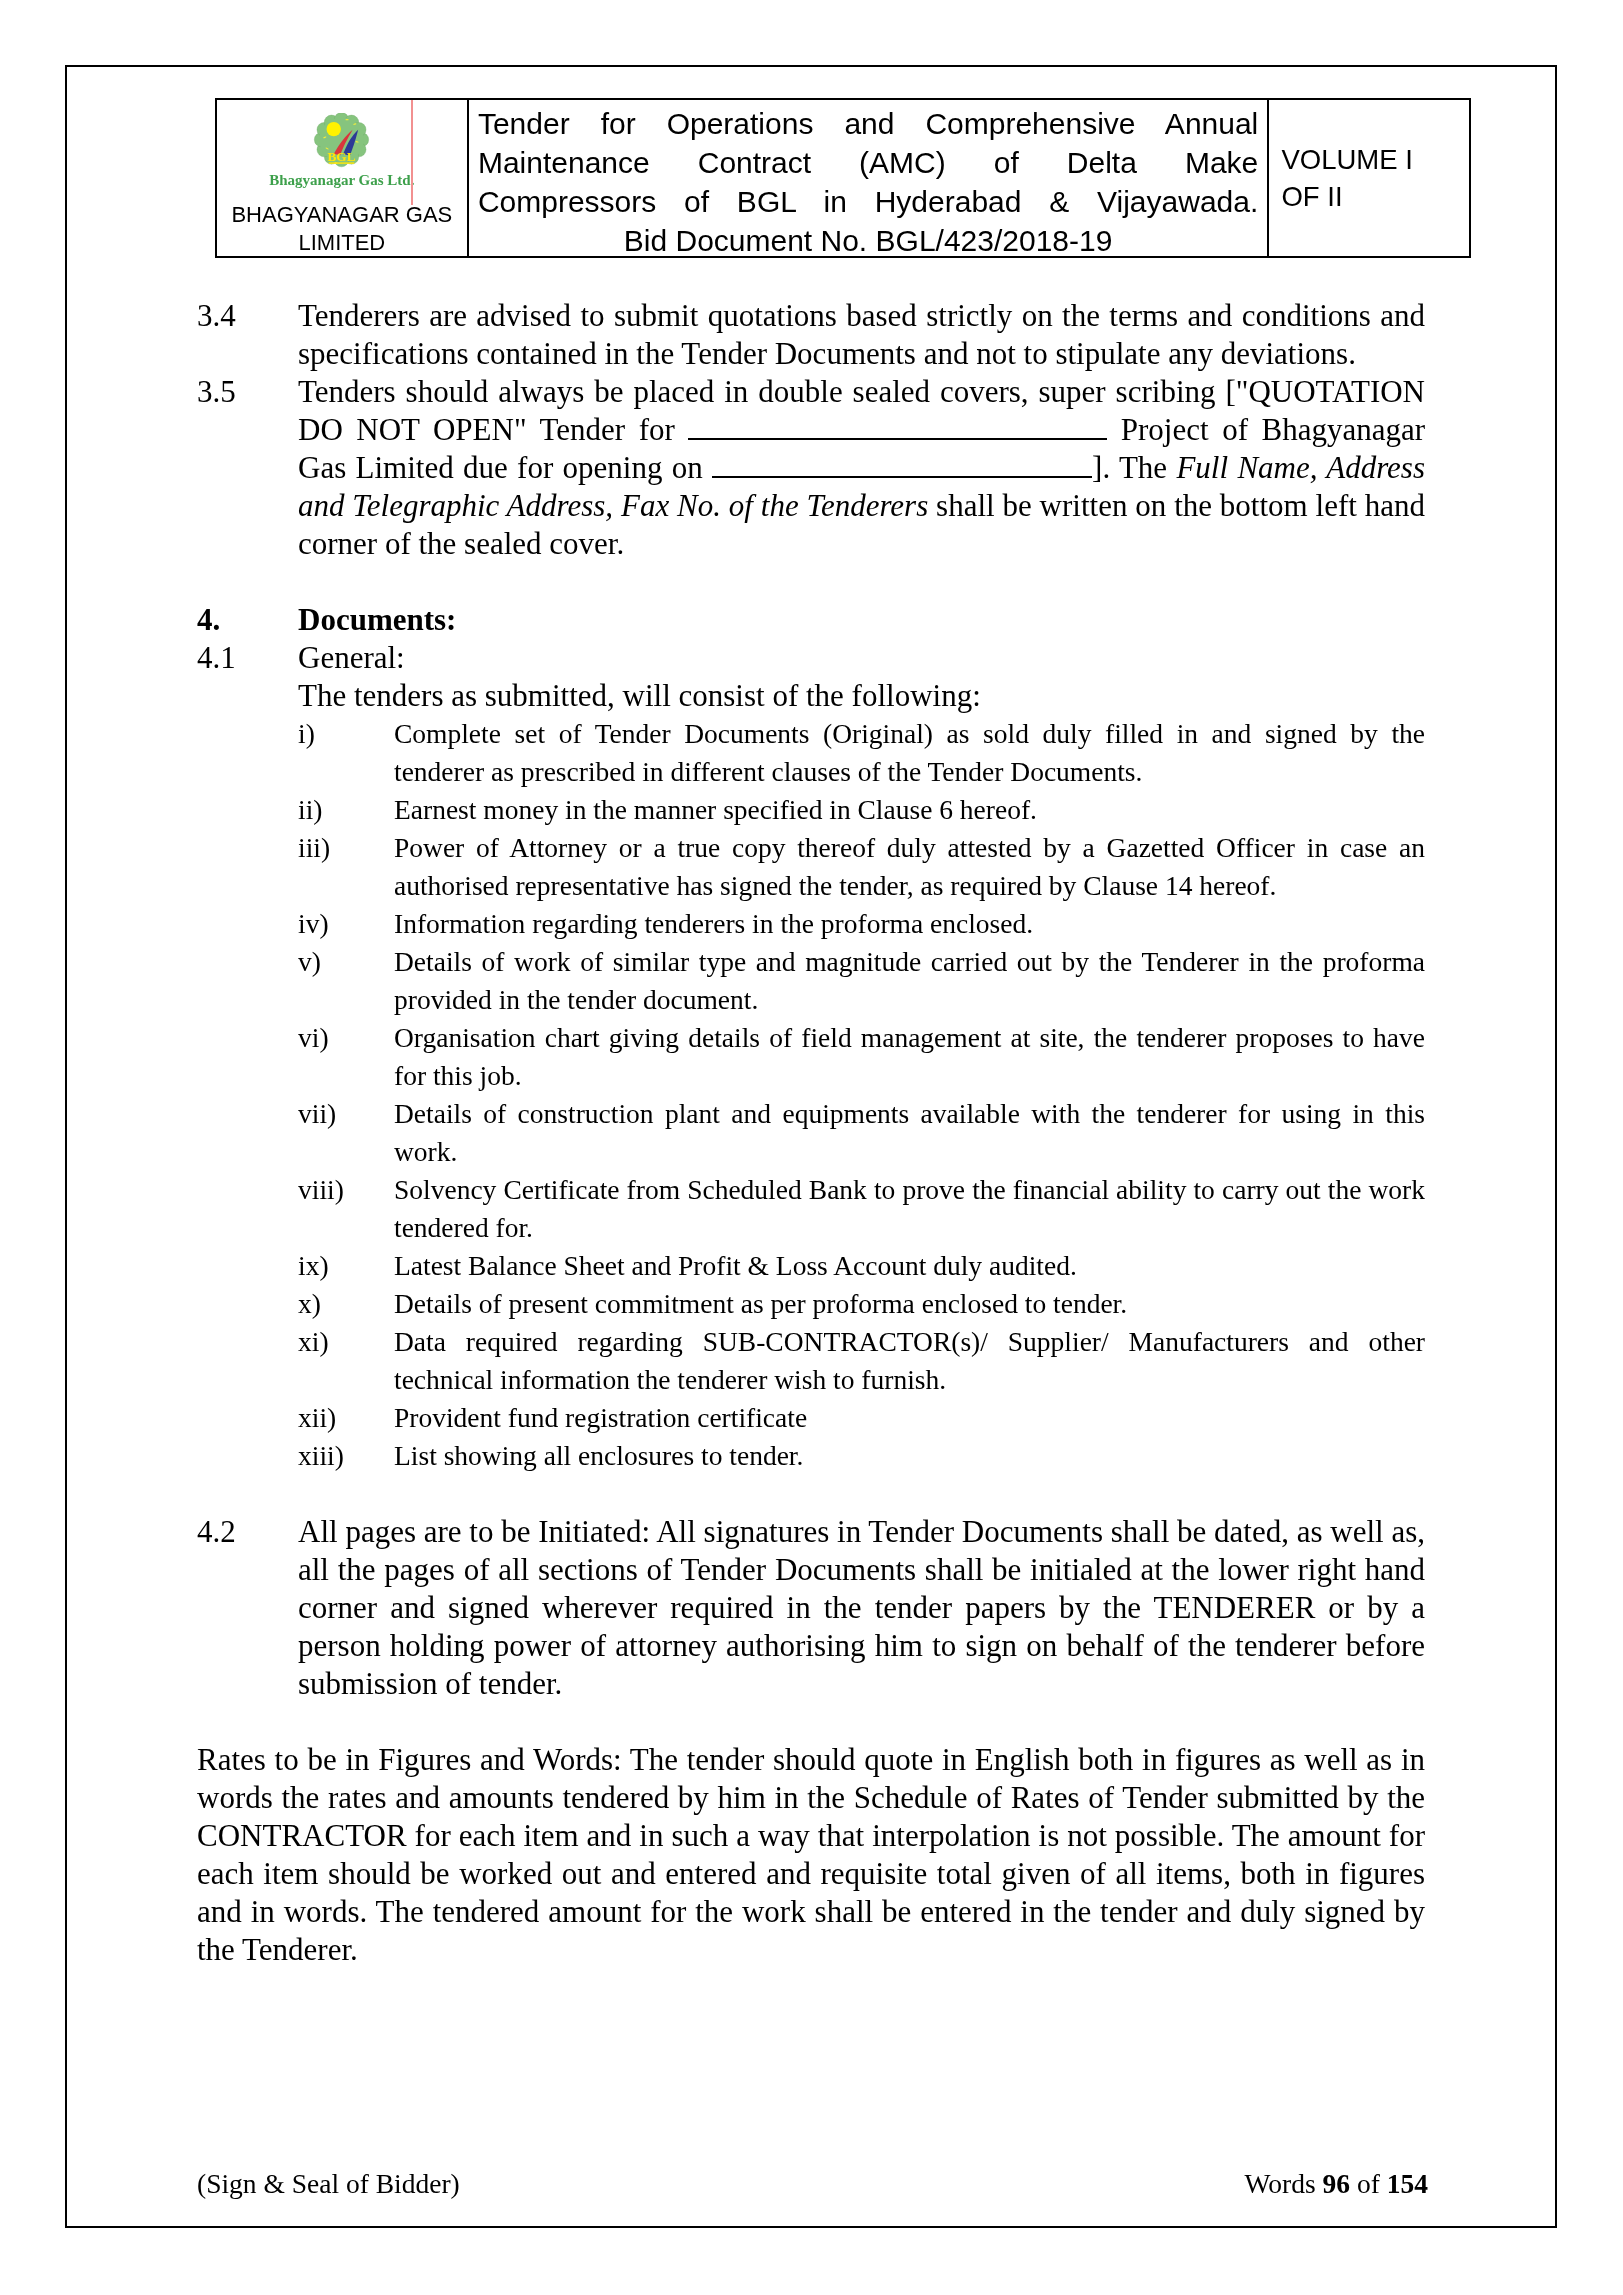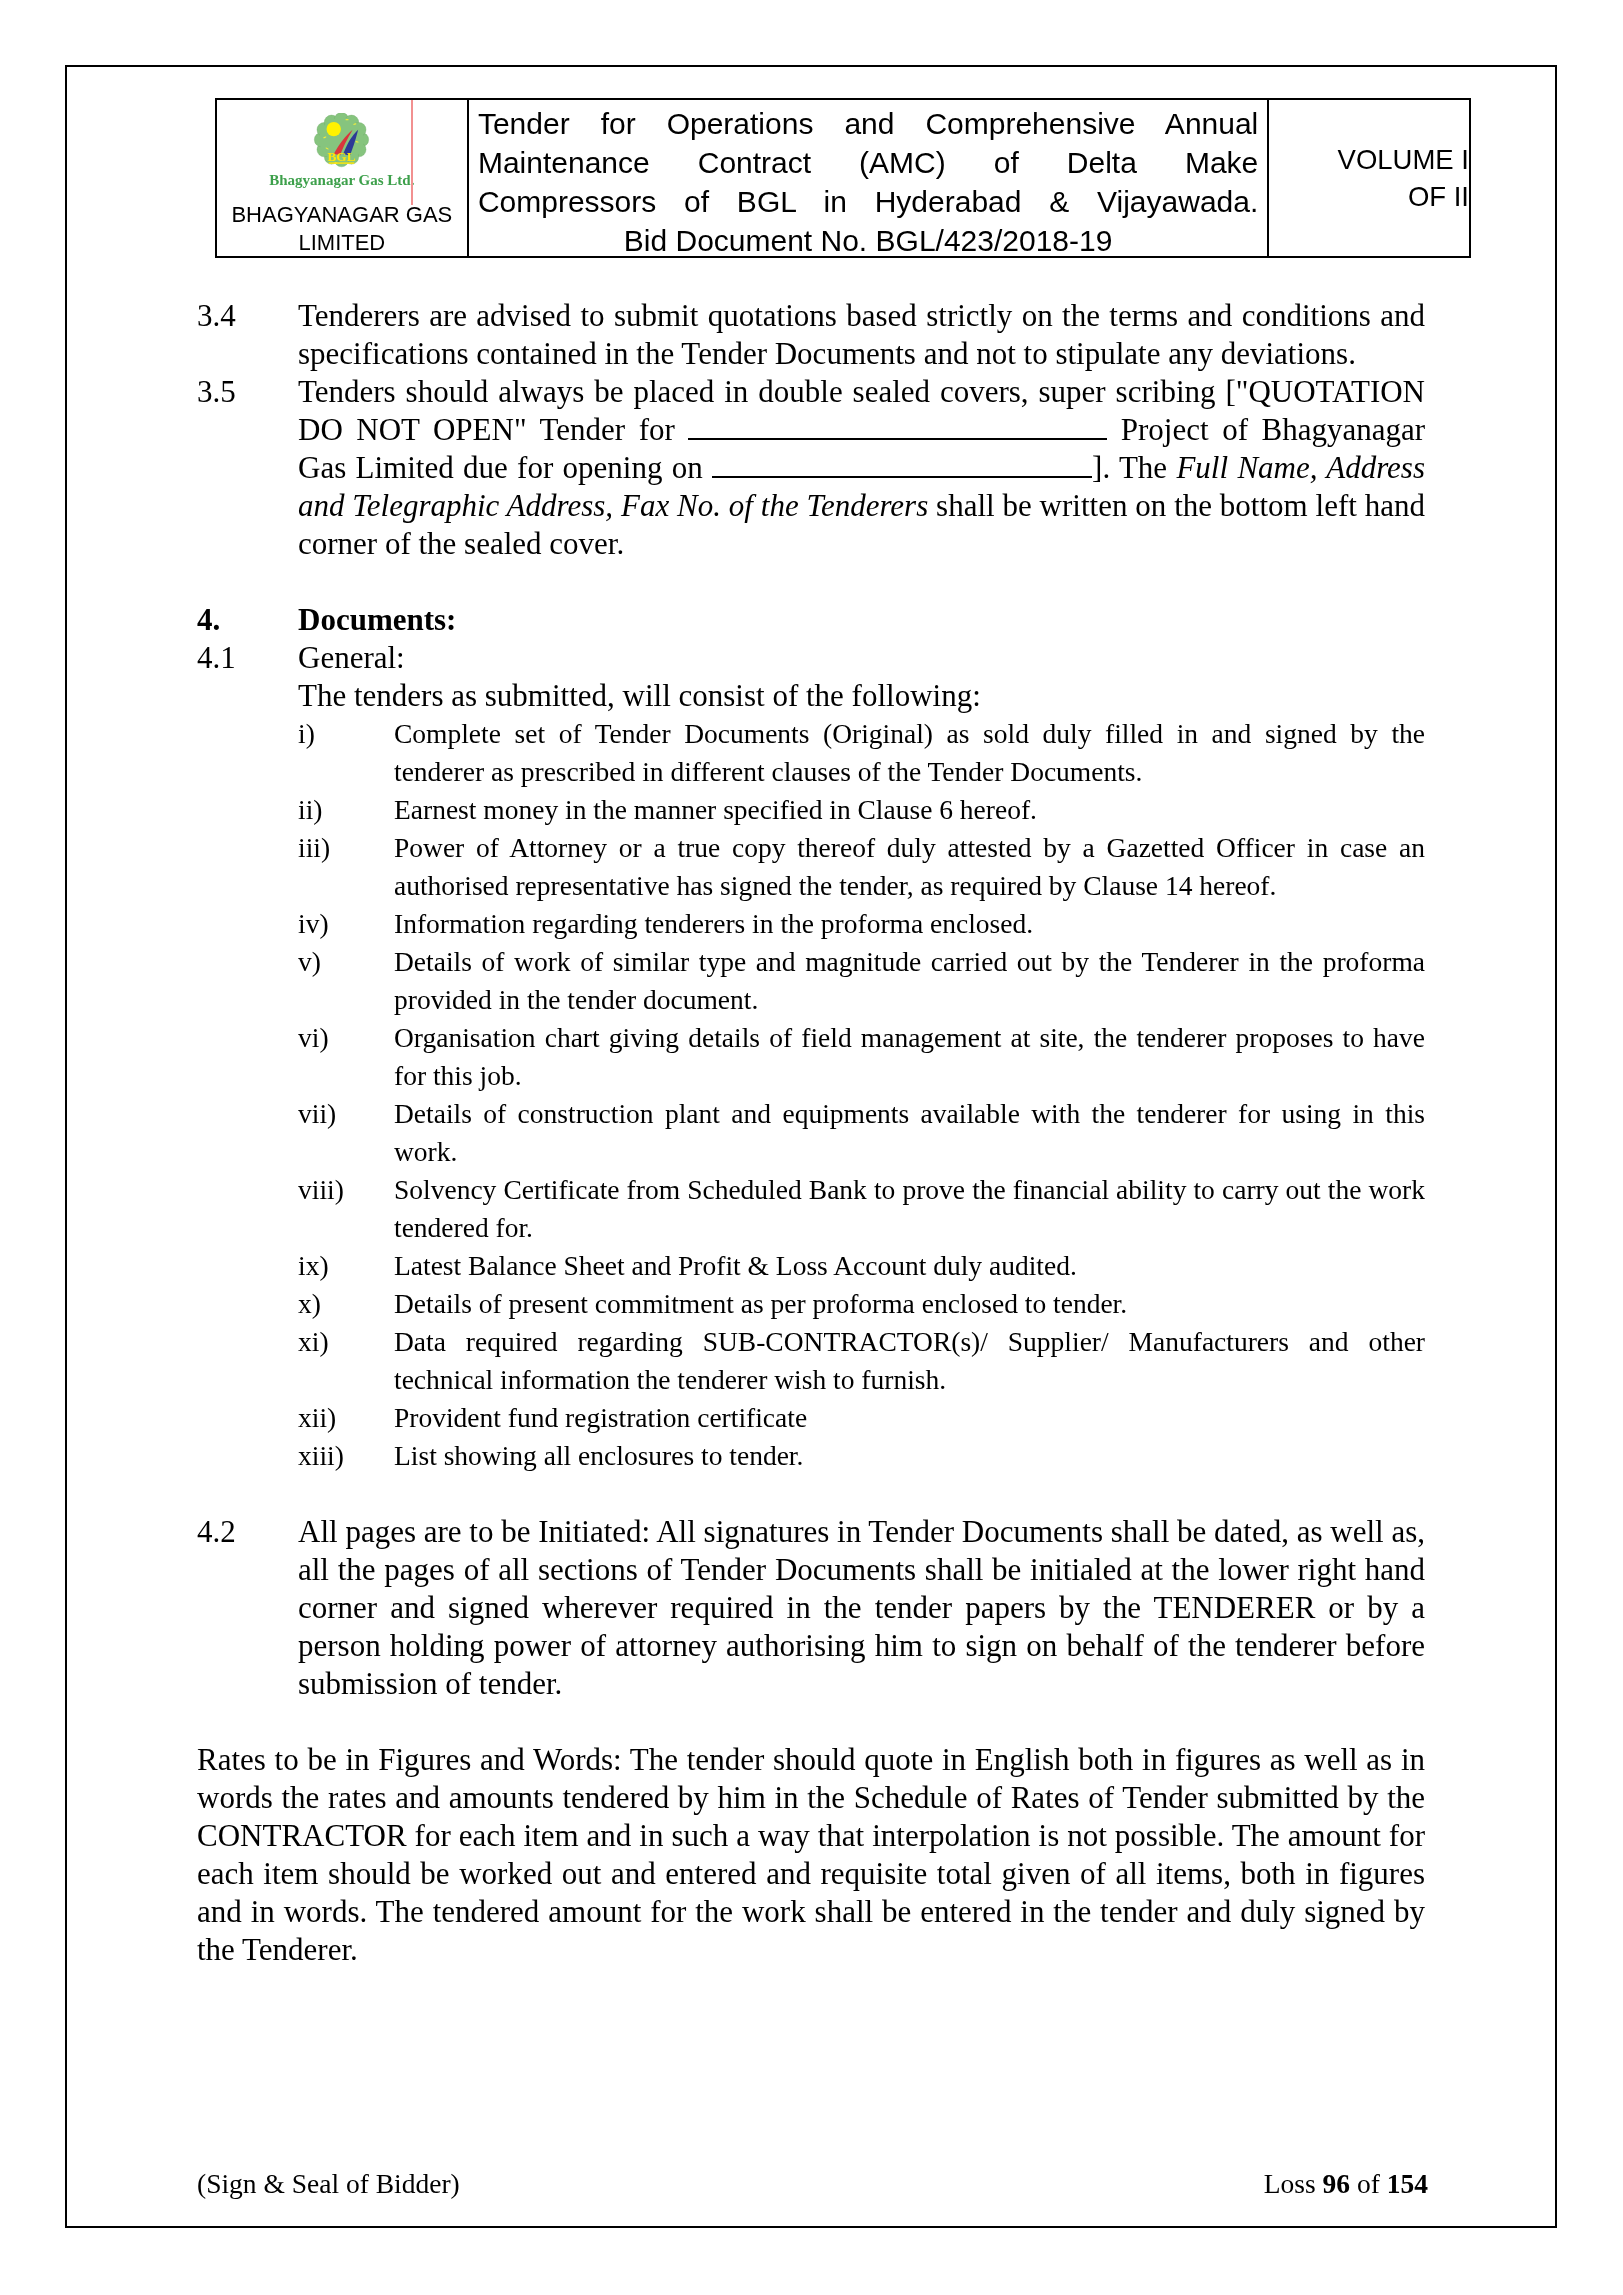--- a/index.html
+++ b/index.html
@@ -9,21 +9,21 @@
          border:2.6px solid #000;box-sizing:border-box;}
   
   .htable{position:absolute;left:148px;top:31px;width:1256px;height:160px;
           display:flex;border:2.6px solid #000;box-sizing:border-box;
           font-family:"Liberation Sans", sans-serif;}
   .cell{box-sizing:border-box;height:100%;}
   .logo-cell{width:255px;border-right:2.6px solid #000;position:relative;
              display:flex;flex-direction:column;align-items:center;justify-content:center;
              padding-top:13px;}
   .title-cell{width:811px;border-right:2.6px solid #000;padding:3.9px 9.2px 0 9.2px;}
-  .vol-cell{width:190px;display:flex;flex-direction:column;align-items:flex-end;
+  .vol-cell{width:190px;display:flex;flex-direction:column;align-items:flex-start;
             justify-content:center;gap:3.9px;margin-left:12px;}
   .redline{position:absolute;top:0;right:54px;width:2px;height:105px;background:#f29090;}
   .logo-caption{color:#3da04b;font-family:"Liberation Serif",serif;font-weight:bold;
                 font-size:15px;line-height:17px;margin-top:1.3px;}
   .company{font-size:22px;line-height:27.5px;text-align:center;letter-spacing:0px;margin-top:12px;}
   .tline{font-size:30px;line-height:39px;white-space:nowrap;}
   .tline.just{text-align:justify;text-align-last:justify;white-space:normal;}
   .tline.center{text-align:center;white-space:normal;}
   .vol-line{font-size:27.5px;line-height:33px;}
   
@@ -196,18 +196,18 @@
 
       <div class="vgap"></div>
 
       <div class="para">
         <span class="ptext">Rates to be in Figures and Words: The tender should quote in English both in figures as well as in words the rates and amounts tendered by him in the Schedule of Rates of Tender submitted by the CONTRACTOR for each item and in such a way that interpolation is not possible. The amount for each item should be worked out and entered and requisite total given of all items, both in figures and in words. The tendered amount for the work shall be entered in the tender and duly signed by the Tenderer.</span>
       </div>
     </div>
 
     <div class="footer">
       <span>(Sign &amp; Seal of Bidder)</span>
-      <span><span>Loss </span><span class="b">96</span><span> of </span><span class="b">154</span></span>
+      <span><span>Words </span><span class="b">96</span><span> of </span><span class="b">154</span></span>
     </div>
 
   </div>
 </div>
 
 
 </body></html>

